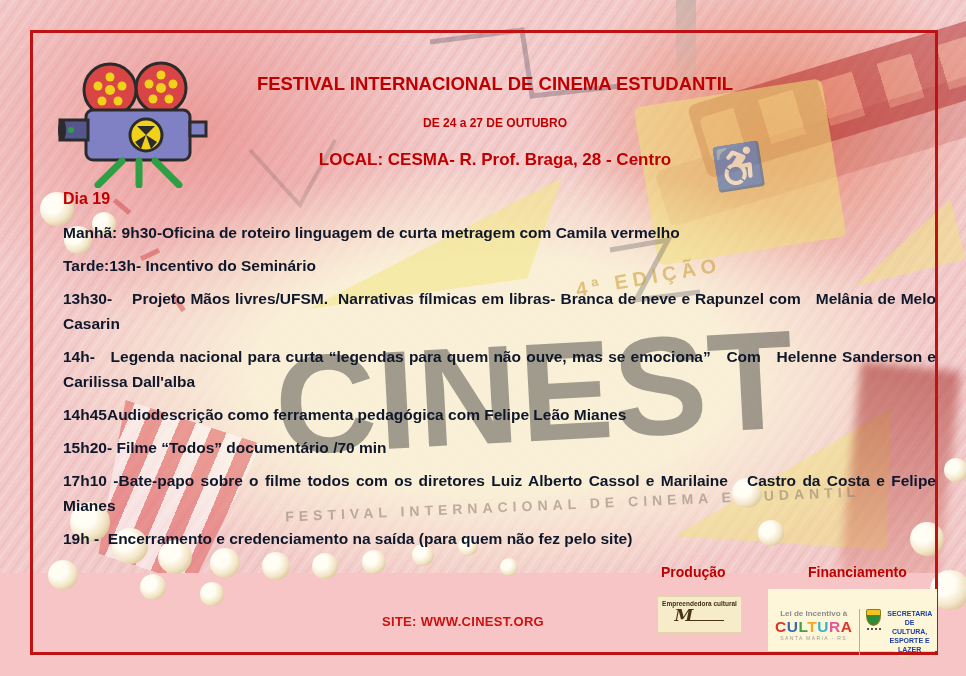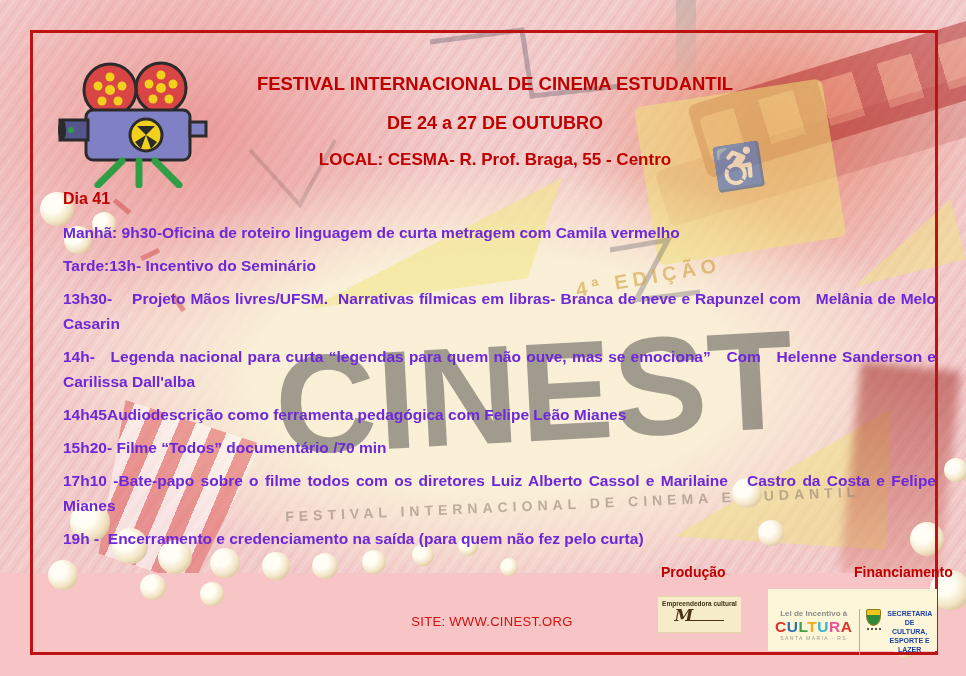--- a/index.html
+++ b/index.html
@@ -58,31 +58,31 @@
     transform:rotate(-10deg);white-space:nowrap;}
   .band{position:absolute;left:0;top:573px;width:100%;height:103px;background:#f7c5c5;z-index:4;}
   .pop{position:absolute;border-radius:50%;z-index:5;
     background:radial-gradient(circle at 35% 35%, #fffdf4 0 30%, #f3e6c8 58%, #dcc79d 78%, rgba(220,199,157,0) 80%);}
   .frame{position:absolute;left:30px;top:30px;width:908px;height:625px;z-index:6;
     border:3px solid #bf1212;box-sizing:border-box;pointer-events:none;}
   
   .camera{position:absolute;left:58px;top:60px;width:185px;height:128px;z-index:8;}
   .header{position:absolute;left:170px;top:66px;width:650px;text-align:center;z-index:8;color:#c00000;}
   .header .title{font-size:18.5px;font-weight:bold;line-height:24px;margin:6px 0 16px;}
-  .header .dates{font-size:18px;font-weight:bold;line-height:22px;margin:0 0 15px;}
+  .header .dates{font-size:12px;font-weight:bold;line-height:22px;margin:0 0 15px;}
   .header .location{font-size:17px;font-weight:bold;line-height:22px;}
   .schedule{position:absolute;left:63px;top:190px;width:873px;z-index:8;}
   .schedule .day{color:#c00000;font-size:16px;font-weight:bold;margin:0 0 12px;}
-  .schedule .item{color:#6d28d9;font-size:15.5px;font-weight:bold;line-height:25px;
+  .schedule .item{color:#0f172a;font-size:15.5px;font-weight:bold;line-height:25px;
     margin:0 0 8px;white-space:pre-wrap;text-align:justify;}
   .flabel{position:absolute;top:564px;font-size:14px;font-weight:bold;color:#c00000;z-index:8;}
   .flabel.prod{left:661px;}
-  .flabel.fin{left:854px;}
-  .site{position:absolute;left:382px;top:614px;width:220px;text-align:center;z-index:8;
-    font-size:13px;font-weight:normal;color:#d01010;letter-spacing:.3px;}
+  .flabel.fin{left:808px;}
+  .site{position:absolute;left:382px;top:614px;width:220px;text-align:left;z-index:8;
+    font-size:13px;font-weight:bold;color:#d01010;letter-spacing:.3px;}
   .logo-prod{position:absolute;left:657px;top:596px;width:85px;height:37px;z-index:8;
     background:#f6ecca;border:1px solid #e3d6a8;box-sizing:border-box;text-align:center;padding-top:3px;}
   .logo-prod .t1{font-size:6.5px;font-weight:bold;color:#3c2f12;display:block;}
   .logo-prod .sig{font-family:"DejaVu Serif", serif;font-style:italic;font-weight:bold;
     font-size:17px;color:#4a3415;line-height:16px;}
   .logo-prod .sigline{display:inline-block;width:36px;height:6px;
     border-bottom:1.5px solid #4a3415;margin-left:-5px;}
   .logo-fin{position:absolute;left:768px;top:589px;width:169px;height:62px;z-index:8;
     background:#fdf6d8;box-sizing:border-box;display:flex;align-items:flex-start;gap:5px;padding:20px 5px;}
   .lei{width:82px;text-align:center;}
@@ -182,34 +182,34 @@
   <g stroke="#2f9e44" stroke-width="7" stroke-linecap="round">
     <line x1="64" y1="101" x2="40" y2="125"></line>
     <line x1="81" y1="101" x2="81" y2="125"></line>
     <line x1="97" y1="101" x2="121" y2="125"></line>
   </g>
 </svg>
 
 <div class="header">
   <div class="title">FESTIVAL INTERNACIONAL DE CINEMA ESTUDANTIL</div>
   <div class="dates">DE 24 a 27 DE OUTUBRO</div>
-  <div class="location">LOCAL: CESMA- R. Prof. Braga, 55 - Centro</div>
+  <div class="location">LOCAL: CESMA- R. Prof. Braga, 28 - Centro</div>
 </div>
 
 <div class="schedule">
-  <p class="day">Dia 41</p>
+  <p class="day">Dia 19</p>
   <div>
       <p class="item">Manhã: 9h30-Oficina de roteiro linguagem de curta metragem com Camila vermelho</p>
       <p class="item">Tarde:13h- Incentivo do Seminário</p>
       <p class="item">13h30-    Projeto Mãos livres/UFSM.  Narrativas fílmicas em libras- Branca de neve e Rapunzel com   Melânia de Melo Casarin</p>
       <p class="item">14h-   Legenda nacional para curta “legendas para quem não ouve, mas se emociona”   Com   Helenne Sanderson e Carilissa Dall'alba</p>
       <p class="item">14h45Audiodescrição como ferramenta pedagógica com Felipe Leão Mianes</p>
       <p class="item">15h20- Filme “Todos” documentário /70 min</p>
       <p class="item">17h10 -Bate-papo sobre o filme todos com os diretores Luiz Alberto Cassol e Marilaine   Castro da Costa e Felipe Mianes</p>
-      <p class="item">19h -  Encerramento e credenciamento na saída (para quem não fez pelo curta)</p>
+      <p class="item">19h -  Encerramento e credenciamento na saída (para quem não fez pelo site)</p>
     </div>
 </div>
 
 <div class="flabel prod">Produção</div>
 <div class="flabel fin">Financiamento</div>
 <div class="site">SITE: WWW.CINEST.ORG</div>
 
 <div class="logo-prod">
   <span class="t1">Empreendedora cultural</span>
   <span class="sig">M</span><span class="sigline"></span>

